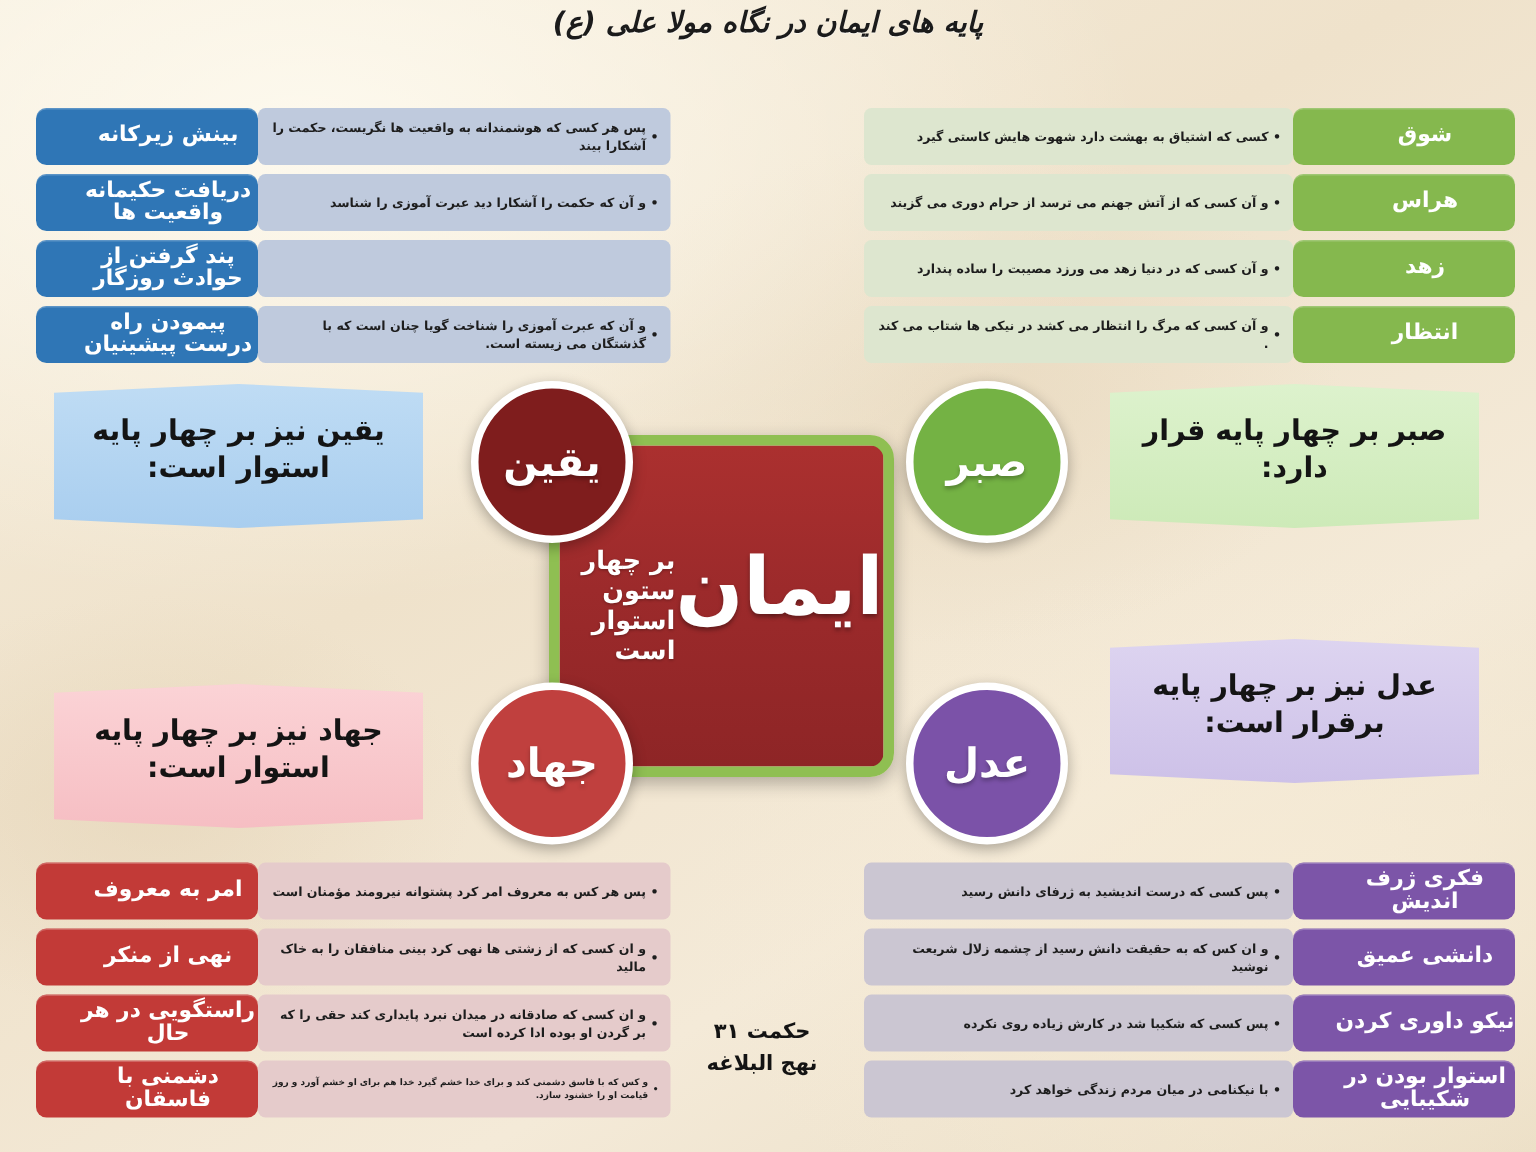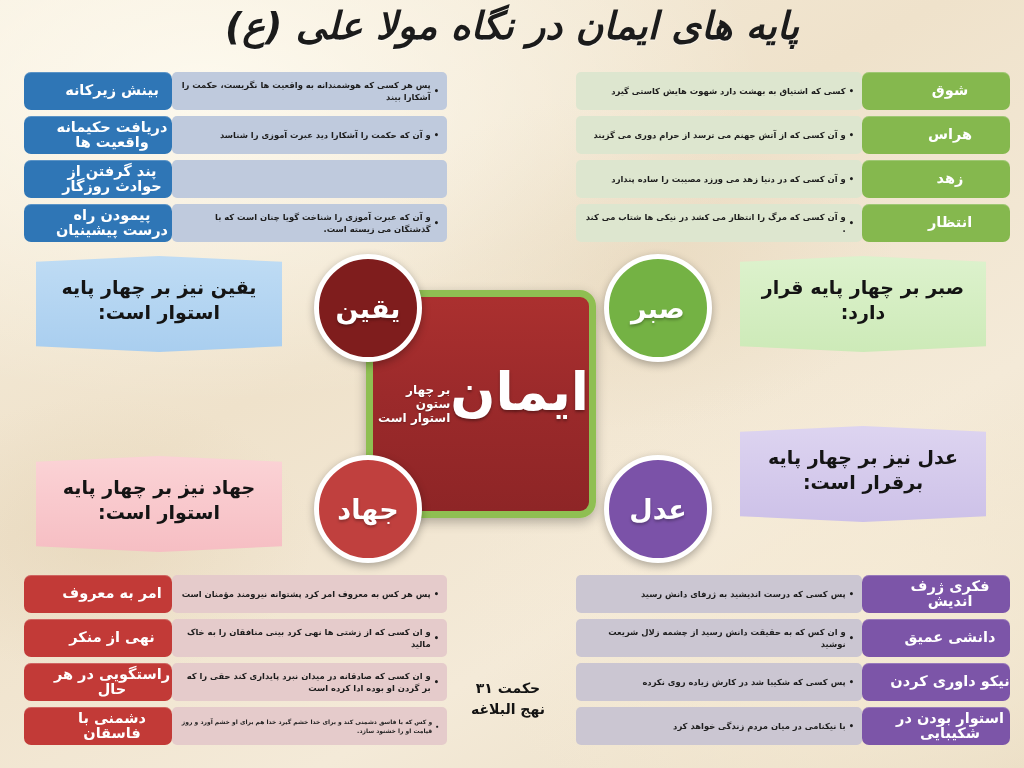--- a/index.html
+++ b/index.html
@@ -26,21 +26,21 @@
     height: 768px;
   }
 
   
   .title {
     position: absolute;
     top: 4px;
     left: 0;
     width: 1024px;
     text-align: center;
-    font-size: 38px;
+    font-size: 19px;
     font-weight: bold;
     font-style: italic;
     color: #1b1b1b;
     letter-spacing: 0.5px;
     text-shadow: 0 1px 0 rgba(255,255,255,0.55);
   }
 
   
   .quad { position: absolute; }
 
@@ -123,21 +123,21 @@
   .center-box .big {
     color: #ffffff;
     font-size: 53px;
     font-weight: bold;
     line-height: 1;
     margin-bottom: 26px;
     text-shadow: 0 2px 3px rgba(0,0,0,0.35);
   }
   .center-box .sub {
     color: #ffffff;
-    font-size: 12px;
+    font-size: 17px;
     font-weight: bold;
     text-shadow: 0 1px 2px rgba(0,0,0,0.3);
   }
 
   
   .circle {
     position: absolute;
     width: 108px;
     height: 108px;
     border-radius: 50%;

